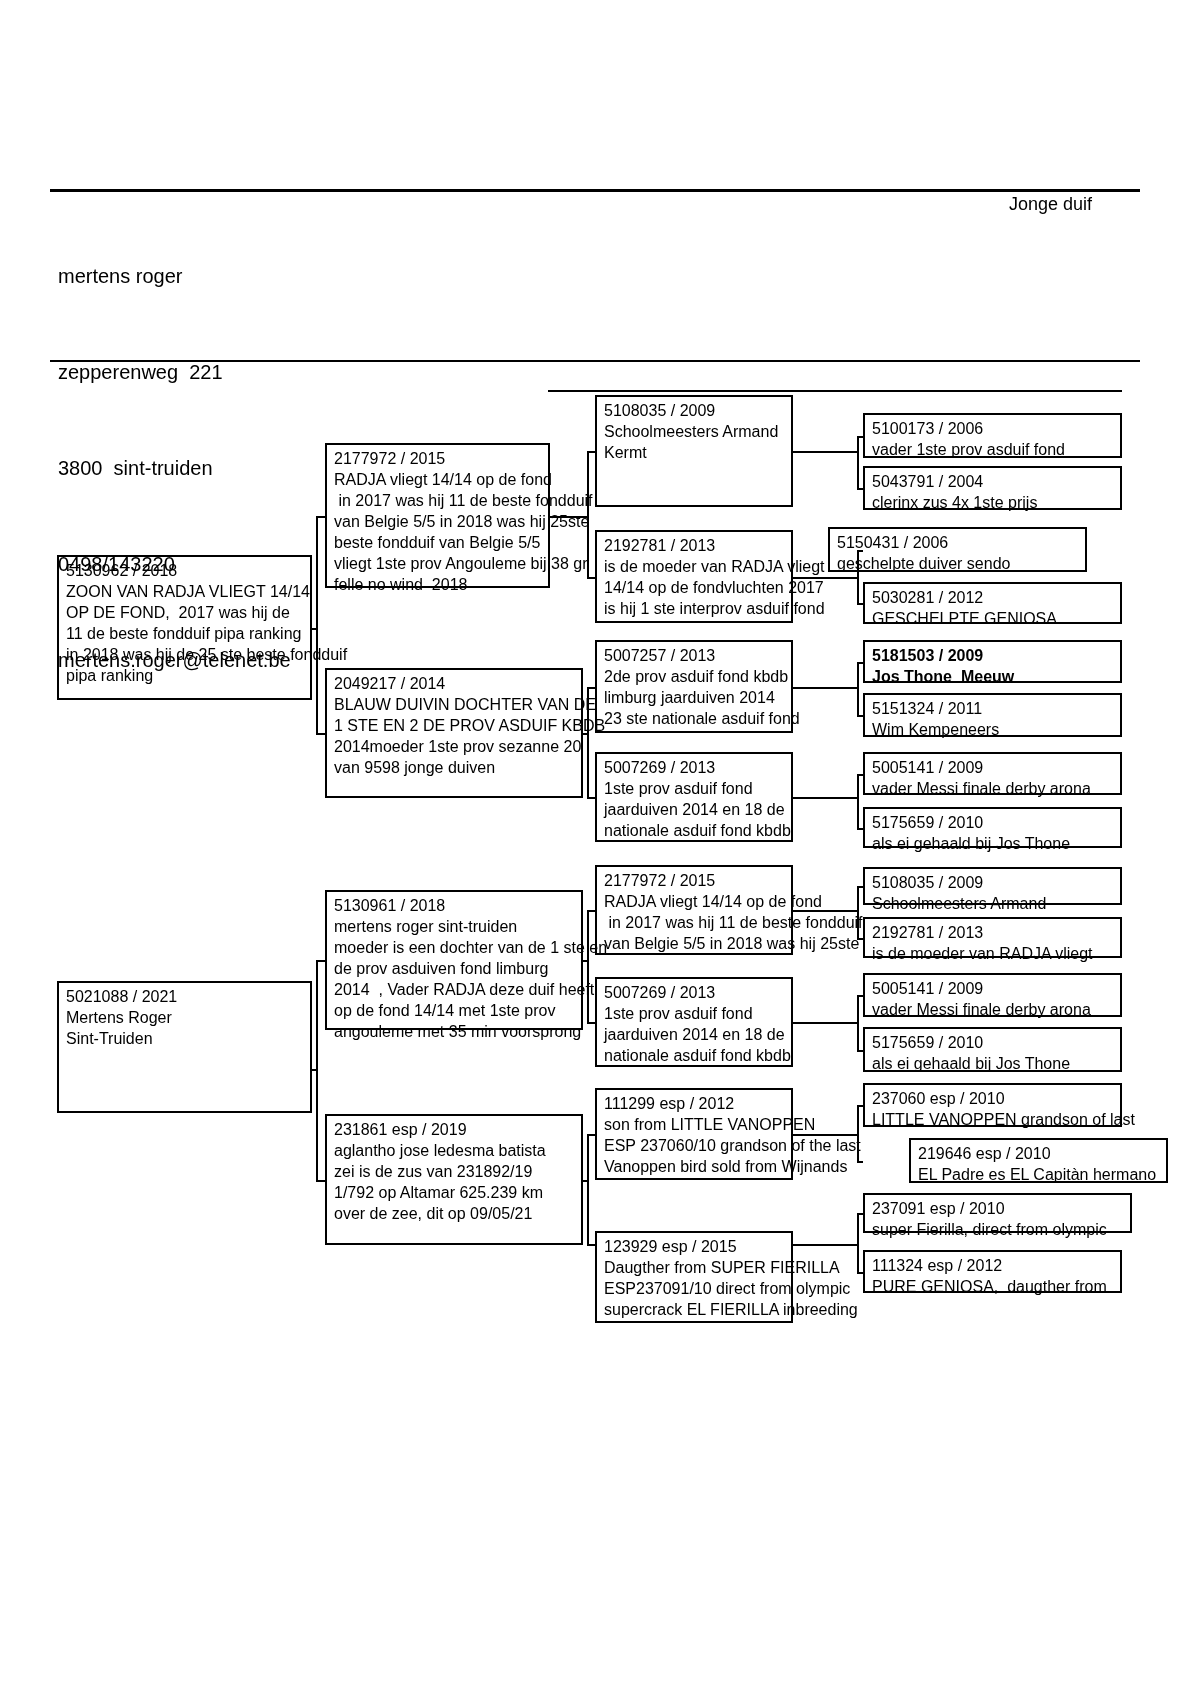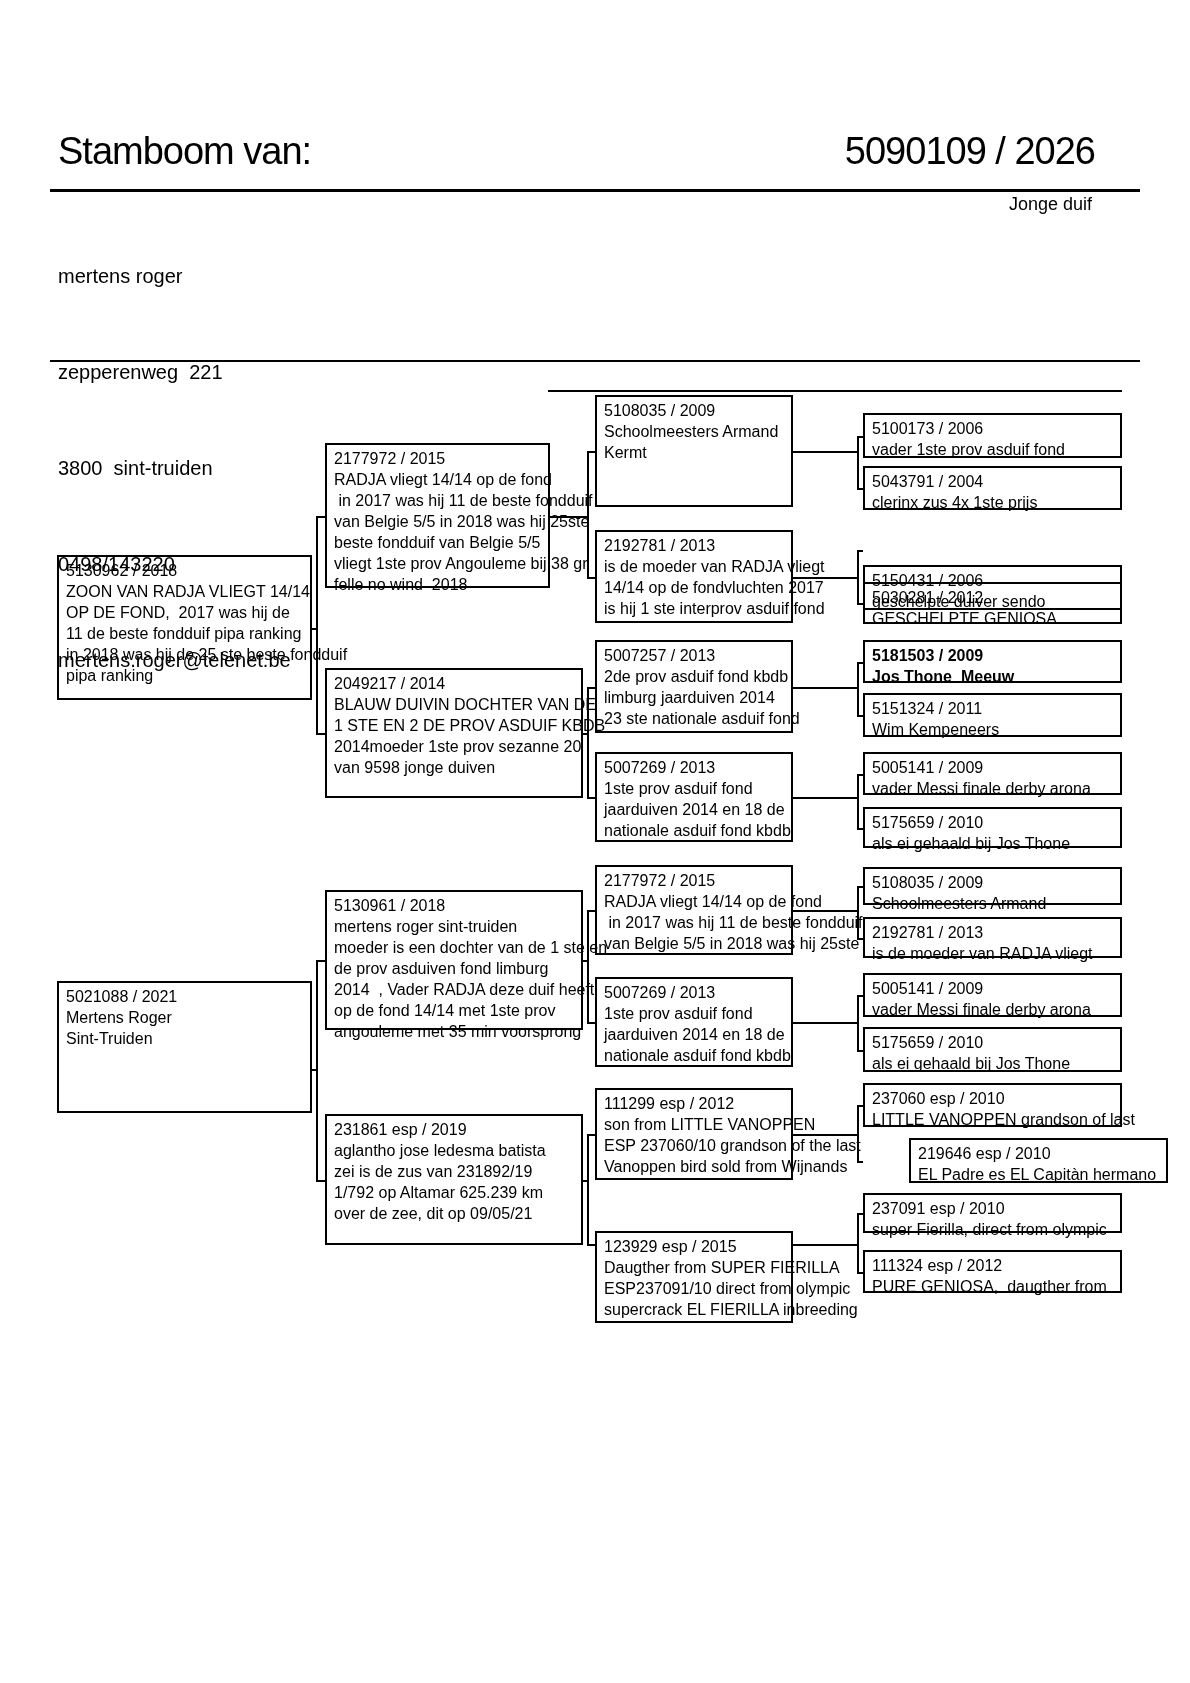--- a/index.html
+++ b/index.html
@@ -15,22 +15,20 @@
   .birdtype{position:absolute;right:98px;top:194px;font-size:18px;}
   .box{position:absolute;border:2px solid #000;background:transparent;}
   .txt{position:absolute;left:7px;top:3px;}
   .tline{font-size:16px;line-height:21px;white-space:pre;}
   .cline{position:absolute;background:#000;}
 </style>
 </head>
 <body>
 
 <div class="page">
-  <div class="title">Stamboom van:</div>
-  <div class="ringnr">5090109 / 2026</div>
   <div class="rule rule1"></div>
   <div class="addr">
     <div>mertens roger</div>
     <div>zepperenweg  221</div>
     <div>3800  sint-truiden</div>
     <div>0498/143220</div>
     <div>mertens.roger@telenet.be</div>
   </div>
   <div class="birdtype">Jonge duif</div>
   <div class="rule rule2"></div>
@@ -161,21 +159,21 @@
           <div class="tline">5100173 / 2006</div>
           <div class="tline">vader 1ste prov asduif fond</div>
         </div>
       </div>
       <div class="box" style="left: 863px; top: 466px; width: 255px; height: 40px;">
         <div class="txt">
           <div class="tline">5043791 / 2004</div>
           <div class="tline">clerinx zus 4x 1ste prijs</div>
         </div>
       </div>
-      <div class="box" style="left: 863px; top: 527px; width: 255px; height: 41px; margin-top: 38px;">
+      <div class="box" style="left: 828px; top: 527px; width: 255px; height: 41px;">
         <div class="txt">
           <div class="tline">5150431 / 2006</div>
           <div class="tline">geschelpte duiver sendo</div>
         </div>
       </div>
       <div class="box" style="left: 863px; top: 582px; width: 255px; height: 38px;">
         <div class="txt">
           <div class="tline">5030281 / 2012</div>
           <div class="tline">GESCHELPTE GENIOSA</div>
         </div>
@@ -233,21 +231,21 @@
           <div class="tline">237060 esp / 2010</div>
           <div class="tline">LITTLE VANOPPEN grandson of last</div>
         </div>
       </div>
       <div class="box" style="left: 909px; top: 1138px; width: 255px; height: 41px;">
         <div class="txt">
           <div class="tline">219646 esp / 2010</div>
           <div class="tline">EL Padre es EL Capitàn hermano</div>
         </div>
       </div>
-      <div class="box" style="left: 863px; top: 1193px; width: 255px; height: 36px;">
+      <div class="box" style="left: 863px; top: 1193px; width: 255px; height: 36px; padding-left: 10px;">
         <div class="txt">
           <div class="tline">237091 esp / 2010</div>
           <div class="tline">super Fierilla, direct from olympic</div>
         </div>
       </div>
       <div class="box" style="left: 863px; top: 1250px; width: 255px; height: 39px;">
         <div class="txt">
           <div class="tline">111324 esp / 2012</div>
           <div class="tline">PURE GENIOSA,  daugther from</div>
         </div>

